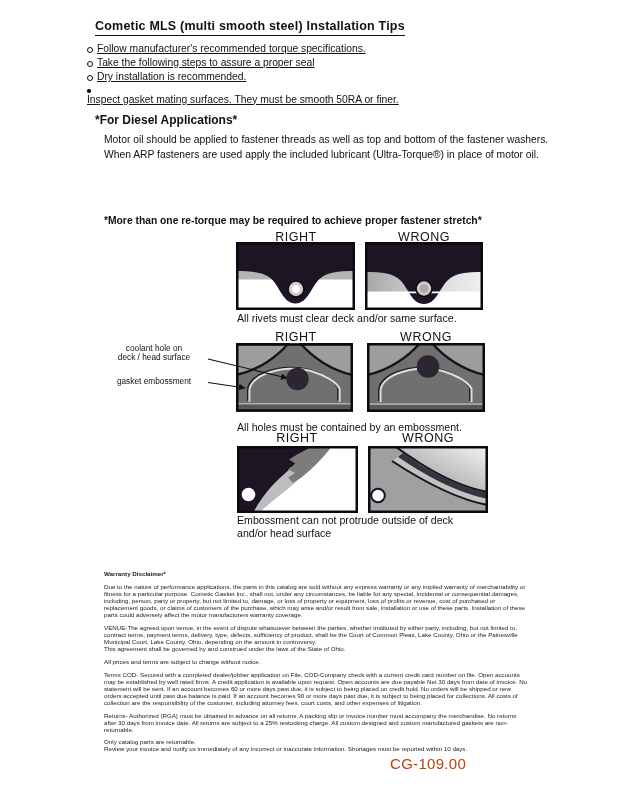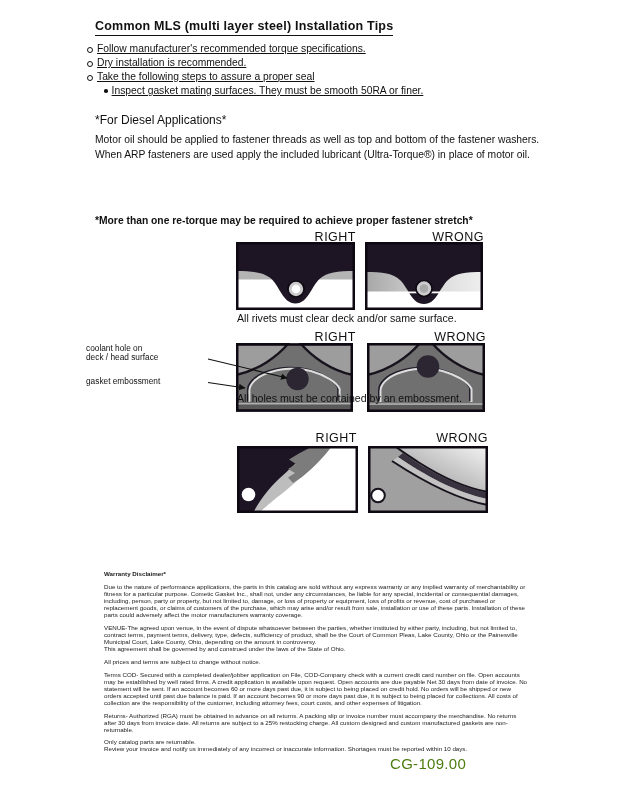--- a/index.html
+++ b/index.html
@@ -8,57 +8,57 @@
     font-family:"Liberation Sans",sans-serif;color:#111;overflow:hidden;
   }
   
   .title{
     position:absolute;left:95px;top:19px;font-size:12.5px;font-weight:bold;
     letter-spacing:.2px;border-bottom:1.6px solid #111;padding-bottom:2px;display:inline-block;
   }
   .bullets{position:absolute;left:87px;top:42px;font-size:10.3px;line-height:14px;width:470px;}
   .bullet-row{display:flex;align-items:flex-start;text-decoration:underline;}
   .ring{width:4px;height:4px;border:1px solid #111;border-radius:50%;margin:4.5px 4px 0 0;flex:none;}
-  .sub{margin-left:17px;}
+  .sub{flex-direction:column;}
   .dot{width:3.6px;height:3.6px;background:#111;border-radius:50%;margin:5px 4px 0 0;flex:none;}
-  .diesel-heading{position:absolute;left:95px;top:113px;font-size:12px;font-weight:normal;}
-  .para{position:absolute;left:95px;width:470px;font-size:10.3px;line-height:14.6px;white-space:pre-line;}
+  .diesel-heading{position:absolute;left:95px;top:113px;font-size:12px;font-weight:bold;}
+  .para{position:absolute;left:104px;width:470px;font-size:10.3px;line-height:14.6px;white-space:pre-line;}
   #p1{top:133px;} #p2{top:167px;} #p3{top:214px;font-weight:bold;}
   
-  .dg-label{position:absolute;font-size:12.5px;letter-spacing:.5px;text-align:right;width:120px;color:#111;}
+  .dg-label{position:absolute;font-size:12.5px;letter-spacing:.5px;text-align:center;width:120px;color:#111;}
   .panel{position:absolute;}
   .panel svg{display:block;}
   .cap{position:absolute;left:237px;font-size:10.6px;line-height:12.5px;white-space:pre-line;color:#111;}
-  .callout{position:absolute;left:86px;width:112px;text-align:left;font-size:8.3px;line-height:9.2px;color:#111;}
+  .callout{position:absolute;left:98px;width:112px;text-align:center;font-size:8.3px;line-height:9.2px;color:#111;}
   .leaders{position:absolute;left:115px;top:340px;pointer-events:none;}
   
   .legal{position:absolute;left:104px;top:570px;width:424px;font-size:6.2px;line-height:7.1px;color:#1a1a1a;}
   .legal .lhead{font-weight:bold;margin:0 0 6px 0;}
   .legal p{margin:0 0 5.5px 0;white-space:pre-line;}
-  .code{position:absolute;left:390px;top:755px;font-size:15px;letter-spacing:.3px;color:#4d7c0f;}
+  .code{position:absolute;left:390px;top:755px;font-size:15px;letter-spacing:.3px;color:#c2410c;}
 </style>
 </head>
 <body>
 
 <div class="page">
 
-  <div class="title">Common MLS (multi layer steel) Installation Tips</div>
+  <div class="title">Cometic MLS (multi smooth steel) Installation Tips</div>
 
   <div class="bullets">
     <div class="bullet-row">
       <span class="ring"></span>
       <span>Follow manufacturer's recommended torque specifications.</span>
     </div>
     <div class="bullet-row">
       <span class="ring"></span>
-      <span>Dry installation is recommended.</span>
+      <span>Take the following steps to assure a proper seal</span>
     </div>
     <div class="bullet-row">
       <span class="ring"></span>
-      <span>Take the following steps to assure a proper seal</span>
+      <span>Dry installation is recommended.</span>
     </div>
     <div class="bullet-row sub">
       <span class="dot"></span>
       <span>Inspect gasket mating surfaces.  They must be smooth 50RA or finer.</span>
     </div>
   </div>
 
   <div class="diesel-heading">*For Diesel Applications*</div>
   <div class="para" id="p1">Motor oil should be applied to fastener threads as well as top and bottom of the fastener washers.
 When ARP fasteners are used apply the included lubricant (Ultra-Torque®) in place of motor oil.</div>
@@ -141,21 +141,21 @@
   <svg class="leaders" width="200" height="60" viewBox="0 0 200 60">
     <defs>
       <marker id="arr" markerWidth="7" markerHeight="7" refX="5.5" refY="3" orient="auto">
         <path d="M0,0 L6,3 L0,6 Z" fill="#111"></path>
       </marker>
     </defs>
     <line x1="93" y1="19" x2="172" y2="38" stroke="#111" stroke-width="1.1" marker-end="url(#arr)"></line>
     <line x1="93" y1="42.5" x2="130" y2="48" stroke="#111" stroke-width="1.1" marker-end="url(#arr)"></line>
   </svg>
 
-  <div class="cap" style="top:392px;">All holes must be contained by an embossment.</div>
+  <div class="cap" style="top:421px;">All holes must be contained by an embossment.</div>
 
   <div class="dg-label" style="left:237px;top:431px;">RIGHT</div>
   <div class="dg-label" style="left:368px;top:431px;">WRONG</div>
 
   <div class="panel" style="left:237px;top:446px;">
     <svg width="121" height="67" viewBox="0 0 121 67">
       <rect width="121" height="67" fill="#ffffff"></rect>
       <path d="M95,0 C85,13 67,29 53,41 C43,49.5 31,58 22,67 H0 V0 Z" fill="#bdbdbd"></path>
       <path d="M77,0 C68,9 56,20 44,31 C34,40 24,52 16,67 H0 V0 Z" fill="#1e1524"></path>
       <path d="M76,0 H95 C87,11 76,22 65,31 L56,37 L51,31.5 L58,27 L51,23 L59,18 L52,13.5 L61,8 Z" fill="#7c7c7c"></path>
@@ -176,20 +176,22 @@
       <path d="M27,0 H120 V46 C97,42 72,30 50,16 C41,10 33,5 27,0 Z" fill="url(#g3)"></path>
       <path d="M27,0 C33,5 41,10 50,16 C72,30 97,42 120,46" fill="none" stroke="#17121c" stroke-width="2"></path>
       <path d="M35,7 C58,24 88,40 120,47 L120,53 C88,47 55,28 30,11 Z" fill="#39323f"></path>
       <path d="M30,11 C55,28 88,47 120,53 V59 C86,53 50,32 24,15 Z" fill="#c2c2c2"></path>
       <path d="M24,15 C50,32 86,53 120,59" fill="none" stroke="#17121c" stroke-width="2"></path>
       <circle cx="10" cy="49.5" r="6.8" fill="#ffffff" stroke="#17121c" stroke-width="2"></circle>
       <rect x="1.25" y="1.25" width="117.5" height="64.5" fill="none" stroke="#0d0811" stroke-width="2.5"></rect>
     </svg>
   </div>
 
+  <div class="cap" style="top:514px;">Embossment can not protrude outside of deck
+and/or head surface</div>
 
   <div class="legal">
     <div class="lhead">Warranty Disclaimer*</div>
     <p>Due to the nature of performance applications, the parts in this catalog are sold without any express warranty or any implied warranty of merchantability or fitness for a particular purpose.  Cometic Gasket Inc., shall not, under any circumstances, be liable for any special, incidental or consequential damages, including, person, party or property, but not limited to, damage, or loss of property or equipment, loss of profits or revenue, cost of purchased or replacement goods, or claims of customers of the purchase, which may arise and/or result from sale, installation or use of these parts.  Installation of these parts could adversely affect the motor manufacturers warranty coverage.</p>
     <p>VENUE-The agreed upon venue, in the event of dispute whatsoever between the parties, whether instituted by either party, including, but not limited to, contract terms, payment terms, delivery, type, defects, sufficiency of product, shall be the Court of Common Pleas, Lake County, Ohio or the Painesville Municipal Court, Lake County, Ohio, depending on the amount in controversy.
 This agreement shall be governed by and construed under the laws of the State of Ohio.</p>
     <p>All prices and terms are subject to change without notice.</p>
     <p>Terms COD- Secured with a completed dealer/jobber application on File, COD-Company check with a current credit card number on file.  Open accounts may be established by well rated firms.  A credit application is available upon request.  Open accounts are due payable Net 30 days from date of invoice.  No statement will be sent.  If an account becomes 60 or more days past due, it is subject to being placed on credit hold.  No orders will be shipped or new orders accepted until past due balance is paid.  If an account becomes 90 or more days past due, it is subject to being placed for collections.  All costs of collection are the responsibility of the customer, including attorney fees, court costs, and other expenses of litigation.</p>
     <p>Returns- Authorized (RGA) must be obtained in advance on all returns.  A packing slip or invoice number must accompany the merchandise.  No returns after 30 days from invoice date.  All returns are subject to a 25% restocking charge.  All custom designed and custom manufactured gaskets are non-returnable.</p>
     <p>Only catalog parts are returnable.

